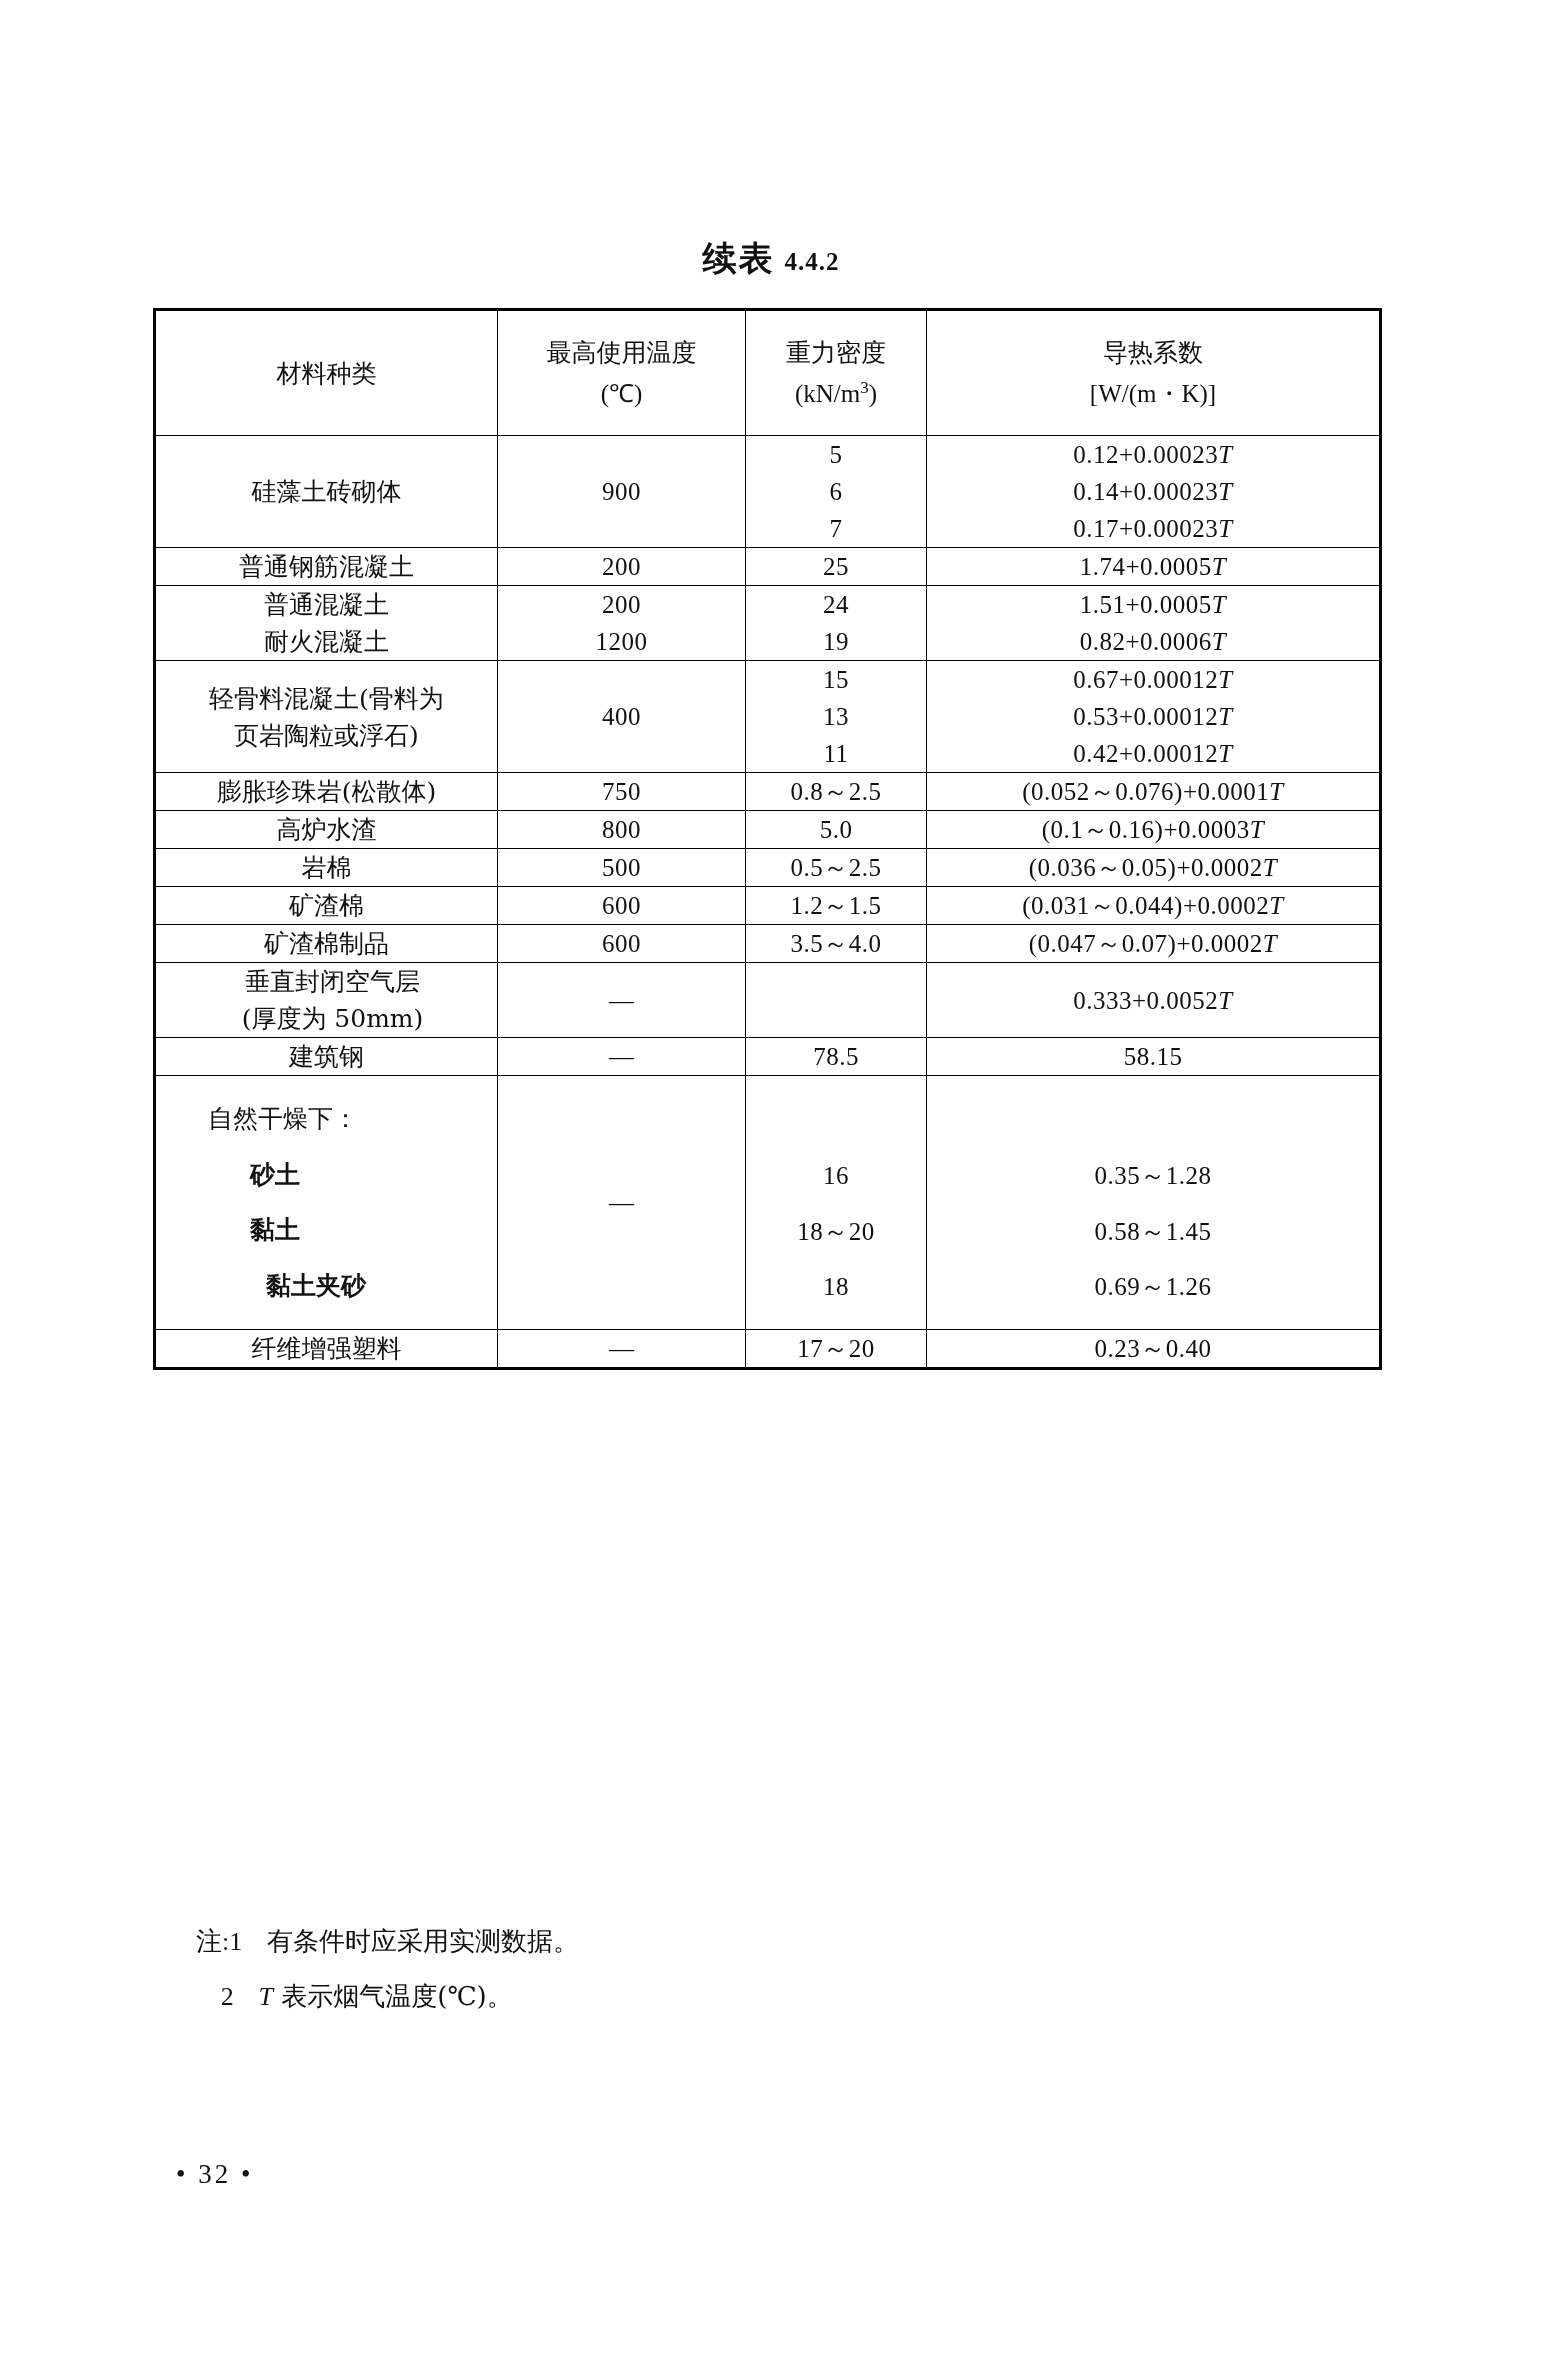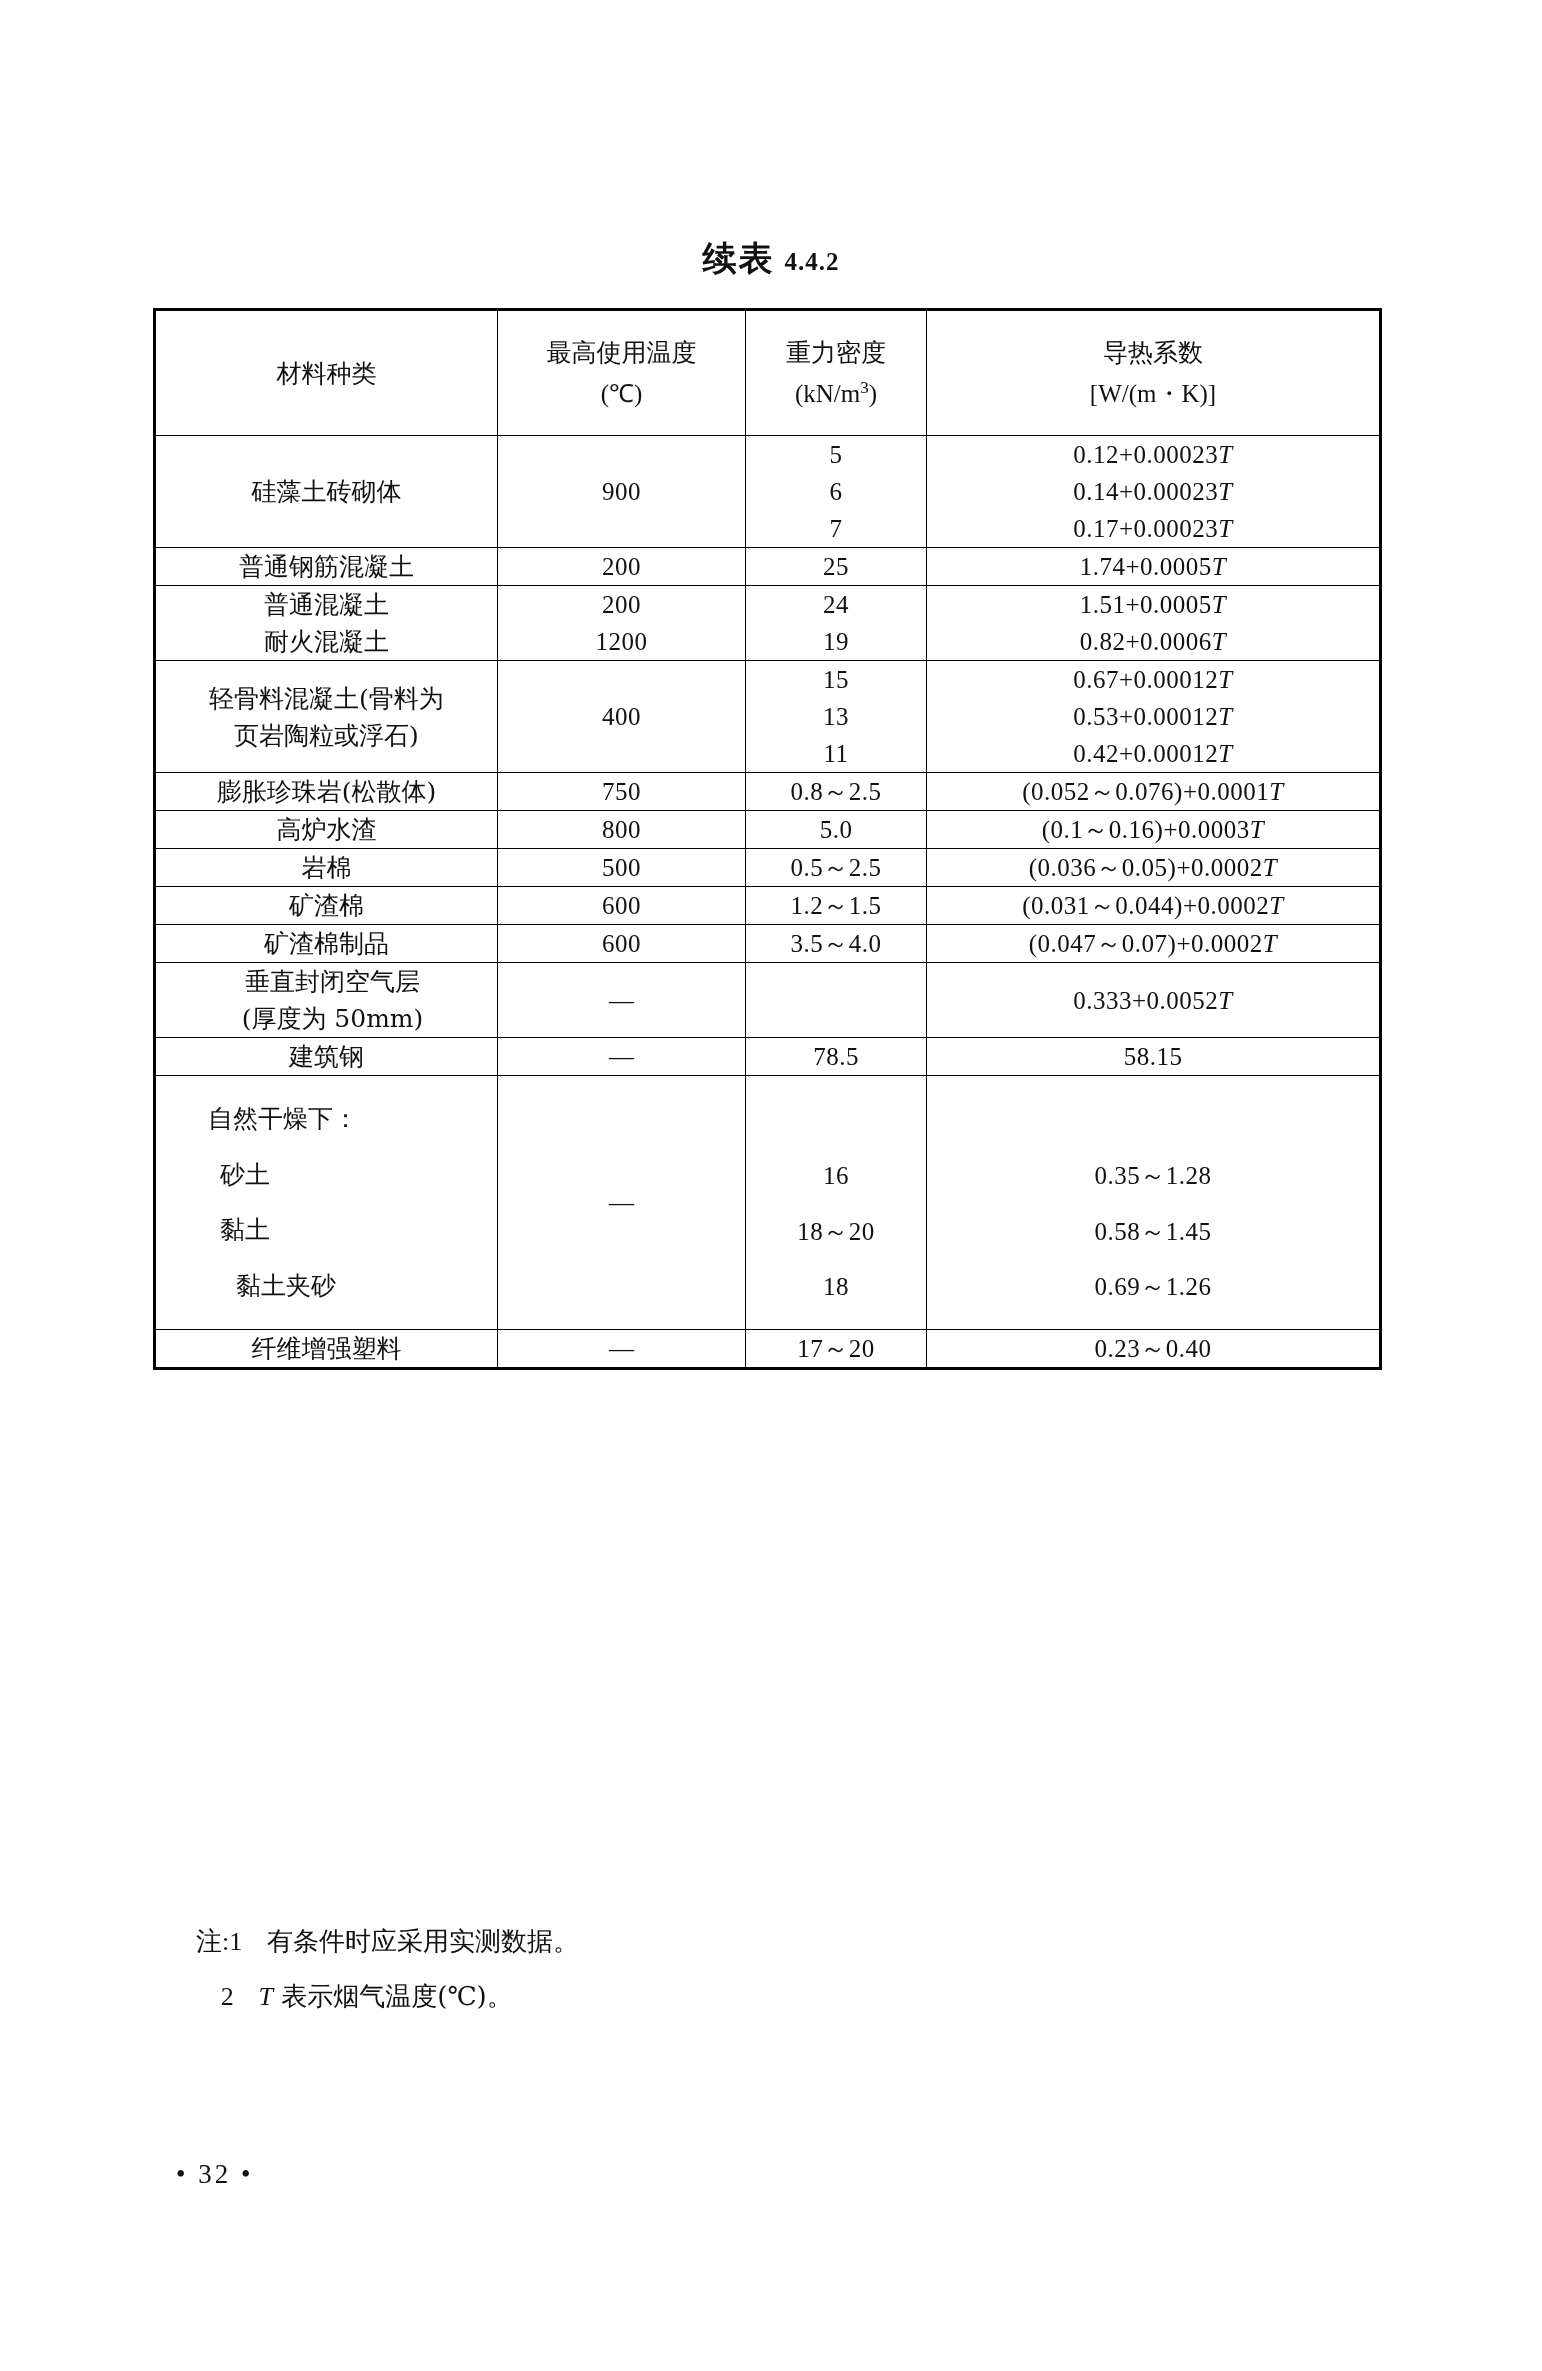--- a/index.html
+++ b/index.html
@@ -99,21 +99,22 @@
   .cell-pad-sm { padding: 9px 0; }
   .cell-pad-md { padding: 15px 0; }
   .cell-pad-lg { padding: 26px 0; }
 
   .mat-left {
     text-align: left;
     padding-left: 52px;
   }
   .mat-indent {
     text-align: left;
-    padding-left: 64px;
+    padding-left: 94px;
+    font-weight: bold;
   }
   .two-line { line-height: 1.95; }
 
   .dash { font-family: "Liberation Serif", serif; font-size: 25px; }
 
   
   .notes {
     position: absolute;
     left: 196px;
     top: 1928px;

